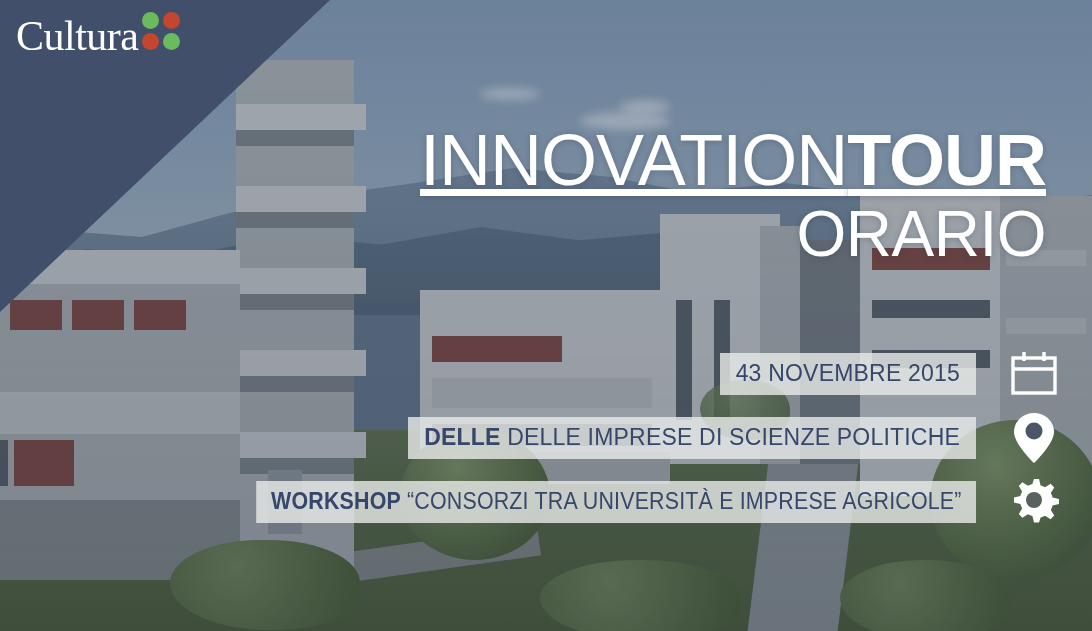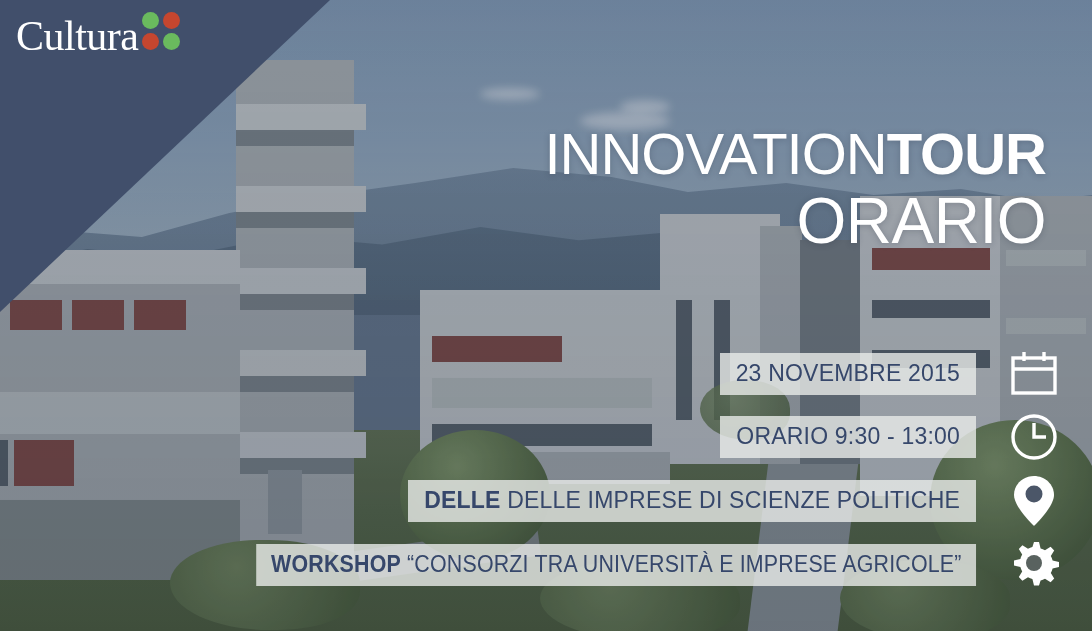--- a/index.html
+++ b/index.html
@@ -147,23 +147,24 @@
   .title-wrap {
     position: absolute;
     right: 46px;
     top: 126px;
     text-align: right;
     color: #ffffff;
     line-height: 0.95;
     text-shadow: 0 1px 6px rgba(30,40,60,0.25);
   }
   .title-line1 {
-    font-size: 58px;
+    font-size: 72px;
     letter-spacing: -1px;
     white-space: nowrap;
+    text-decoration: underline;
   }
   .t-light { font-weight: 300; }
   .t-bold  { font-weight: 700; }
   .title-line2 {
     font-size: 64px;
     font-weight: 300;
     letter-spacing: -0.5px;
     margin-top: 10px;
     white-space: nowrap;
   }
@@ -298,43 +299,32 @@
     <div class="title-line1">
       <span class="t-light">INNOVATION</span><span class="t-bold">TOUR</span>
     </div>
     <div class="title-line2">ORARIO</div>
   </div>
 
   <div class="rows">
 
     <div class="row">
       <div class="bar">
-        <span class="reg">23 NOVEMBRE 2015</span>
+        <span class="reg">43 NOVEMBRE 2015</span>
       </div>
       <div class="icon-cell">
         <svg width="52" height="52" viewBox="0 0 52 52" fill="none" stroke="#ffffff" stroke-width="3.4">
           <rect x="5" y="10" width="42" height="35"></rect>
           <line x1="5" y1="21" x2="47" y2="21"></line>
           <line x1="16" y1="4" x2="16" y2="13"></line>
           <line x1="36" y1="4" x2="36" y2="13"></line>
         </svg>
       </div>
     </div>
 
-    <div class="row">
-      <div class="bar">
-        <span class="reg">ORARIO 9:30 - 13:00</span>
-      </div>
-      <div class="icon-cell">
-        <svg width="52" height="52" viewBox="0 0 52 52" fill="none" stroke="#ffffff" stroke-width="3.4">
-          <circle cx="26" cy="26" r="21"></circle>
-          <polyline points="26,12 26,26 38,26"></polyline>
-        </svg>
-      </div>
-    </div>
 
 
     <div class="row">
       <div class="bar">
         <b>DELLE</b><span class="reg"> DELLE IMPRESE DI SCIENZE POLITICHE</span>
       </div>
       <div class="icon-cell">
         <svg width="46" height="54" viewBox="0 0 46 54" fill="#ffffff">
           <path d="M23 2 C12 2 3 10.5 3 21 C3 33 23 52 23 52 C23 52 43 33 43 21 C43 10.5 34 2 23 2 Z"></path>
           <circle cx="23" cy="20" r="8.5" fill="#4b5668"></circle>

